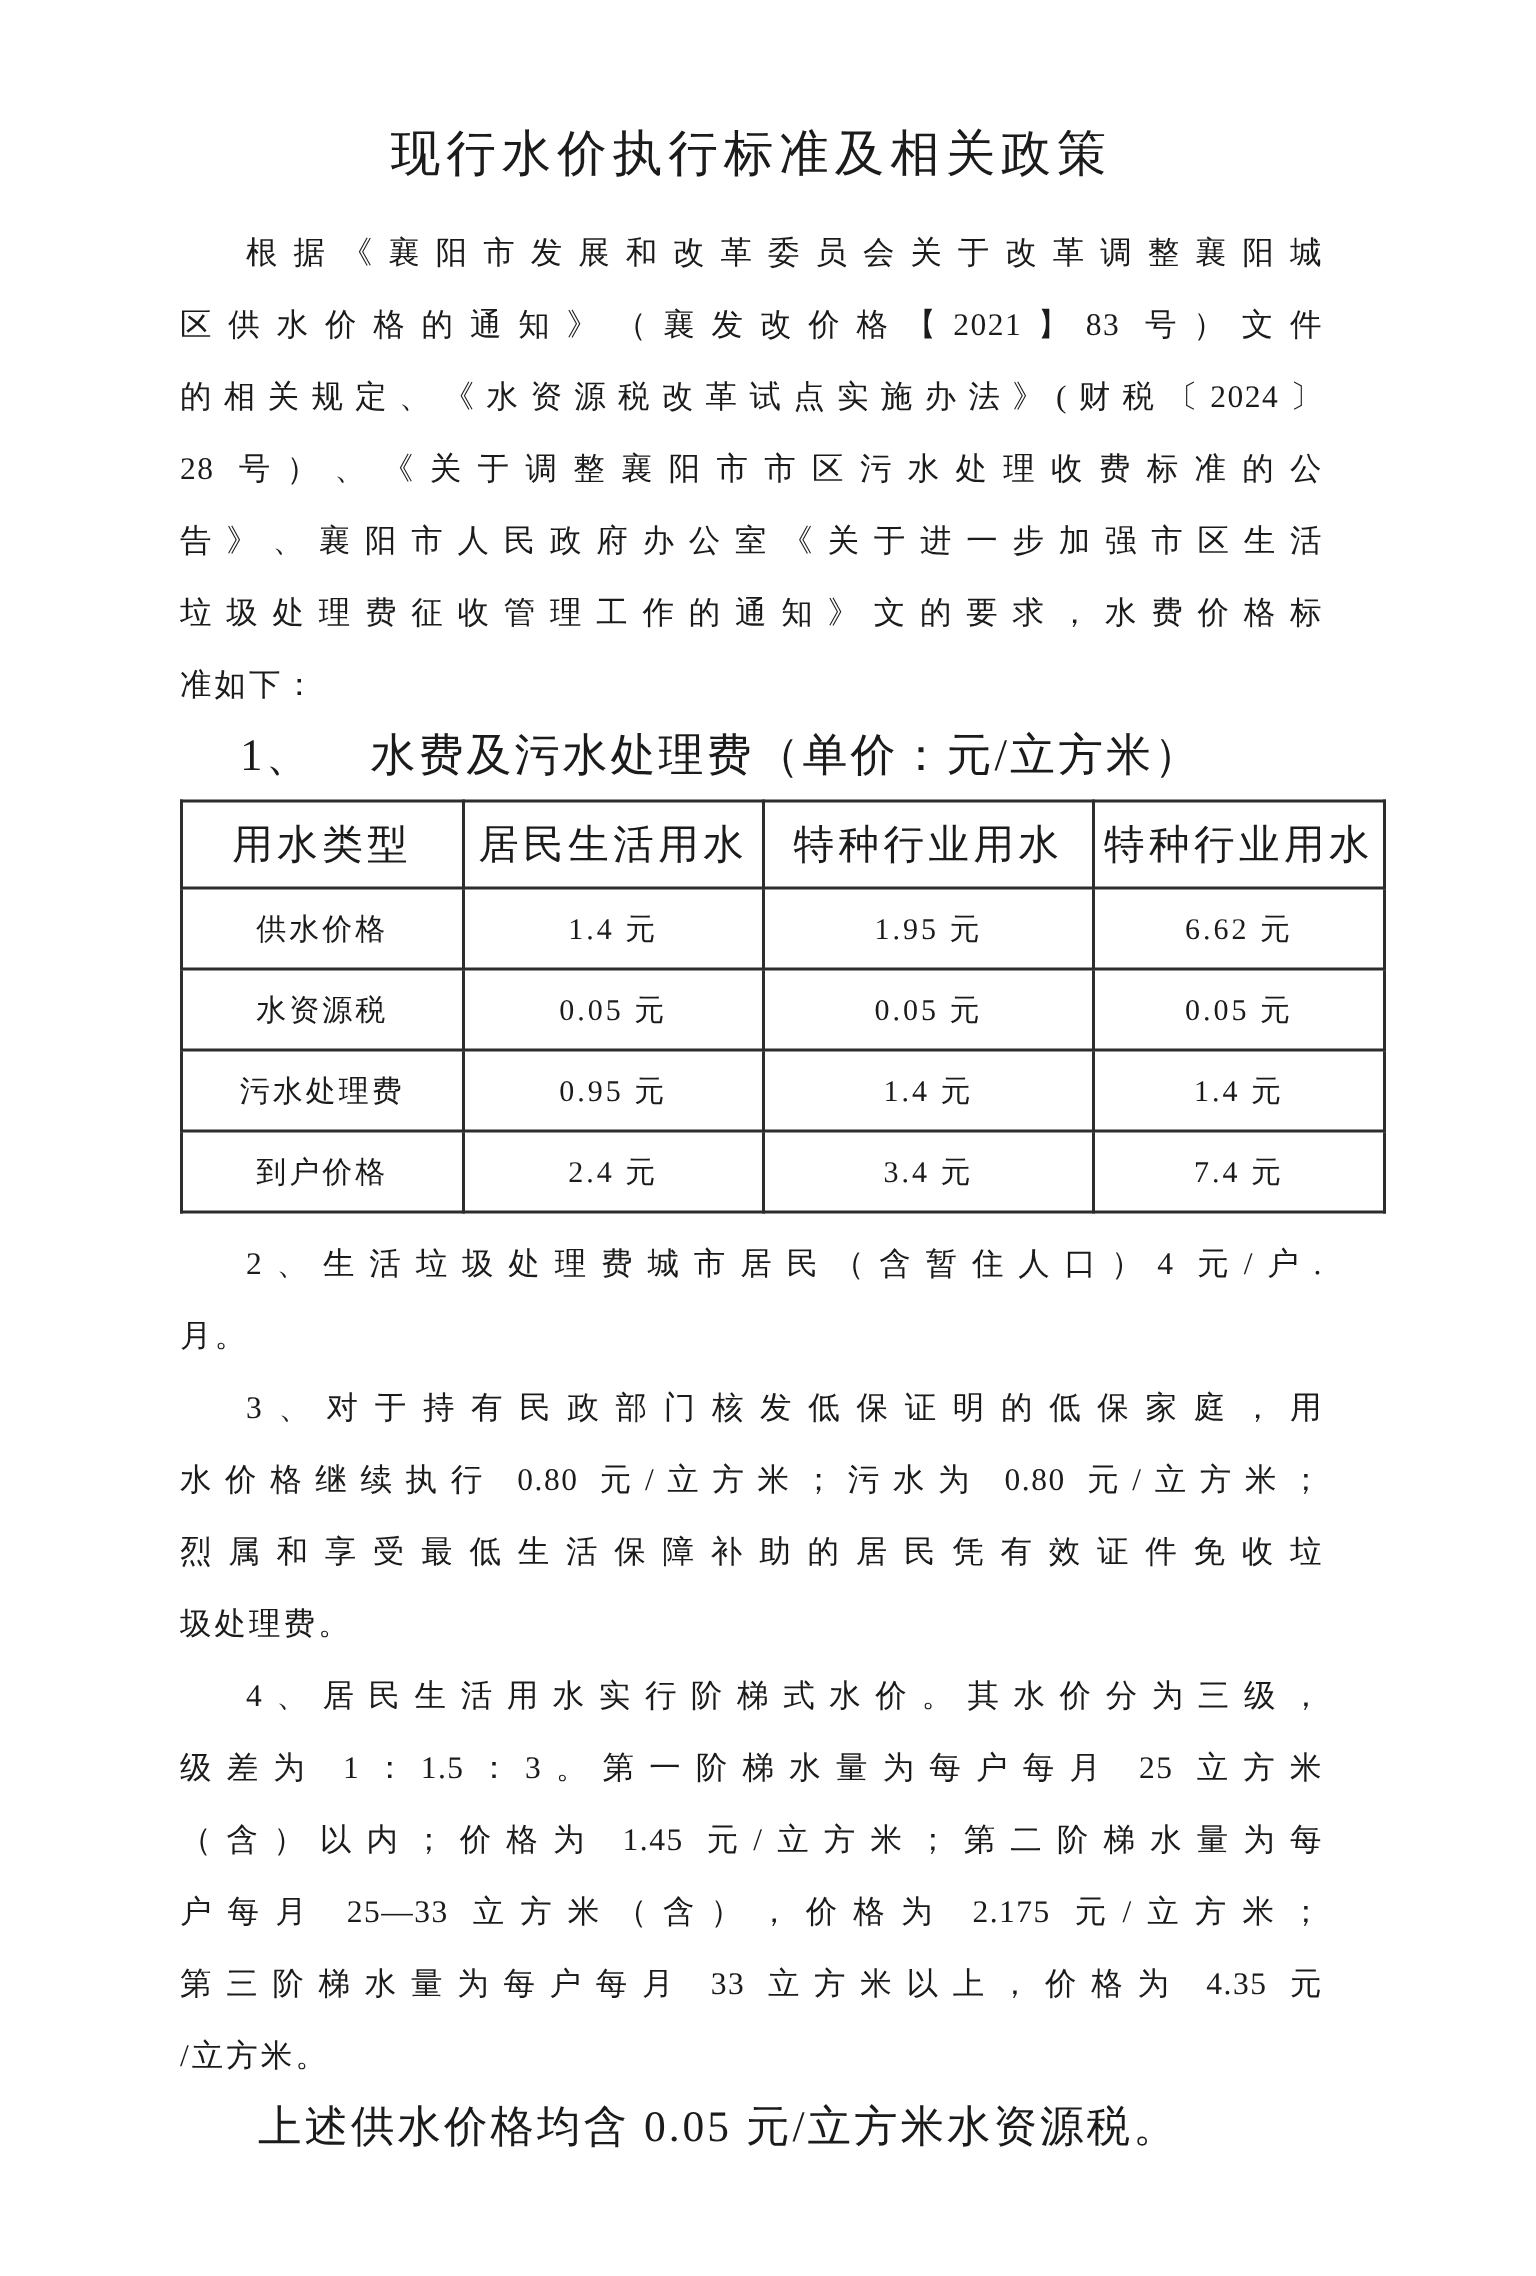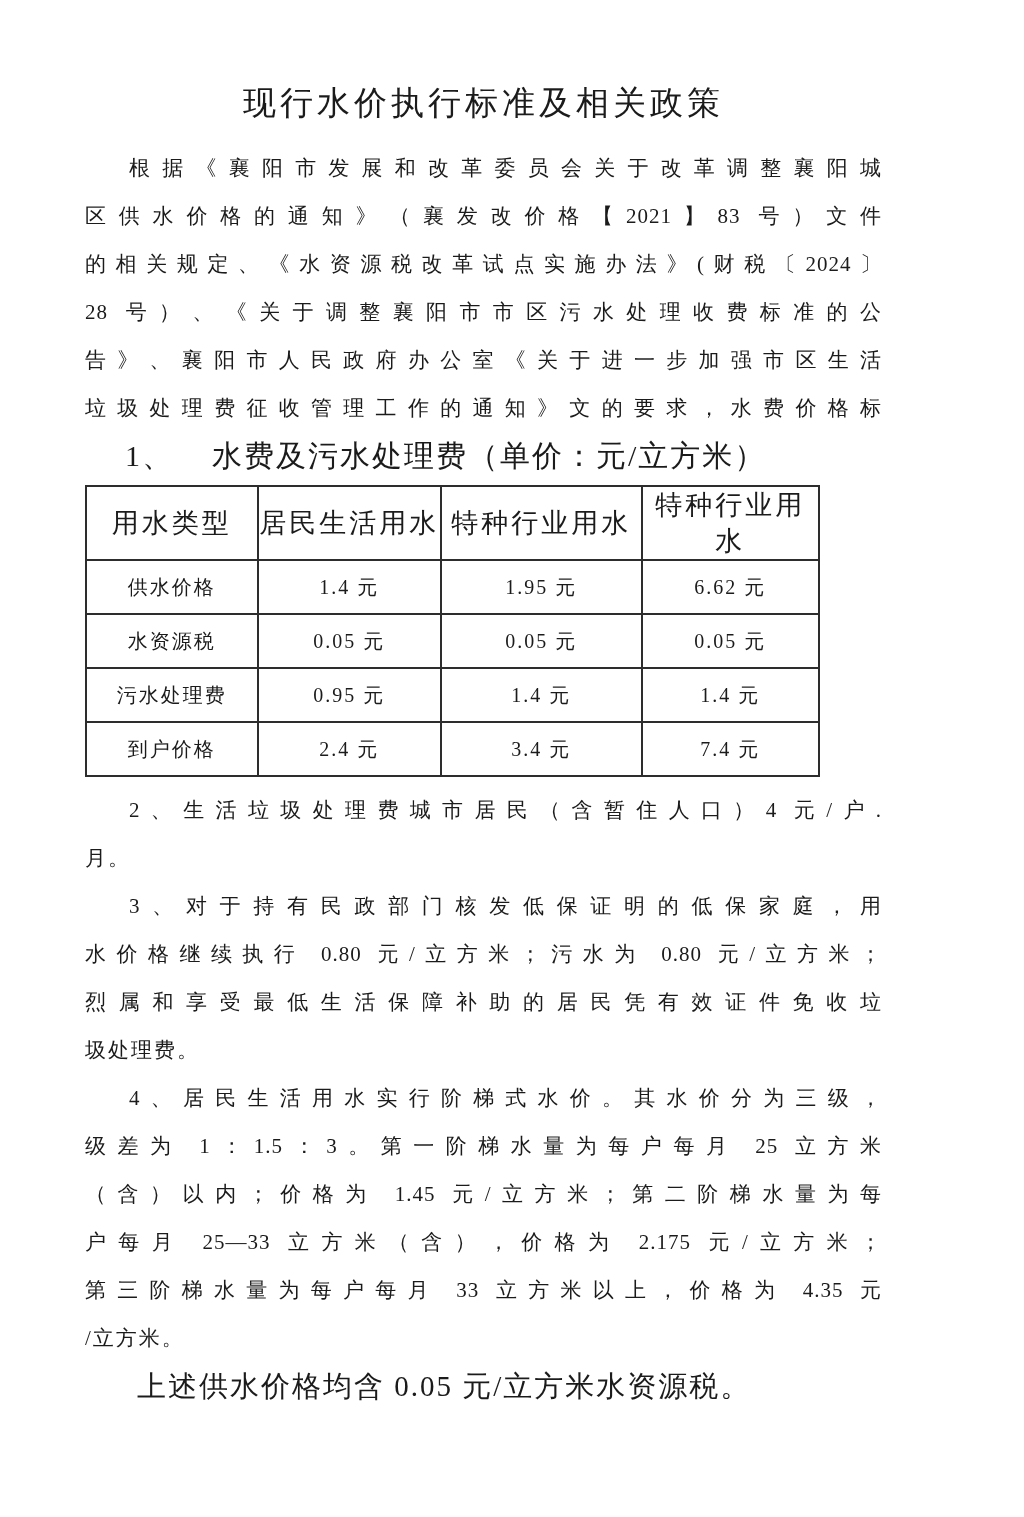--- a/index.html
+++ b/index.html
@@ -7,21 +7,21 @@
   body {
     width: 1024px;
     height: 1517px;
     font-family: "Liberation Serif", "DejaVu Serif", serif;
     color: #1b1b1b;
     overflow: hidden;
   }
   .page {
     width: 1024px;
     height: 1517px;
-    padding: 82px 142px 30px 85px;
+    padding: 82px 142px 30px 120px;
     background: #ffffff;
   }
   .doc-title {
     font-size: 33px;
     font-weight: normal;
     text-align: center;
     letter-spacing: 4px;
     line-height: 42px;
     margin-bottom: 20px;
     white-space: nowrap;
@@ -45,21 +45,21 @@
     line-height: 48px;
     height: 48px;
     padding-left: 40px;
     letter-spacing: 2px;
     white-space: nowrap;
     overflow: hidden;
   }
   .section-heading .sec-num { margin-right: 38px; }
   table.price-table {
     border-collapse: collapse;
-    width: 735px;
+    width: 804px;
     table-layout: fixed;
     margin: 5px 0 9px 0;
   }
   table.price-table th,
   table.price-table td {
     border: 2px solid #2d2d2d;
     text-align: center;
     vertical-align: middle;
     font-weight: normal;
     overflow: hidden;
@@ -95,20 +95,21 @@
 
   <h1 class="doc-title">现行水价执行标准及相关政策</h1>
 
   <section>
       <div class="line just ind">根据《襄阳市发展和改革委员会关于改革调整襄阳城</div>
       <div class="line just">区供水价格的通知》（襄发改价格【2021】83 号）文件</div>
       <div class="line just">的相关规定、《水资源税改革试点实施办法》(财税〔2024〕</div>
       <div class="line just">28 号）、《关于调整襄阳市市区污水处理收费标准的公</div>
       <div class="line just">告》、襄阳市人民政府办公室《关于进一步加强市区生活</div>
       <div class="line just">垃圾处理费征收管理工作的通知》文的要求，水费价格标</div>
+      <div class="line">准如下：</div>
     </section>
 
   <div class="section-heading">
     <span class="sec-num">1、</span><span>水费及污水处理费（单价：元/立方米）</span>
   </div>
 
   <table class="price-table">
     <colgroup>
       <col class="c1">
         <col class="c2">

